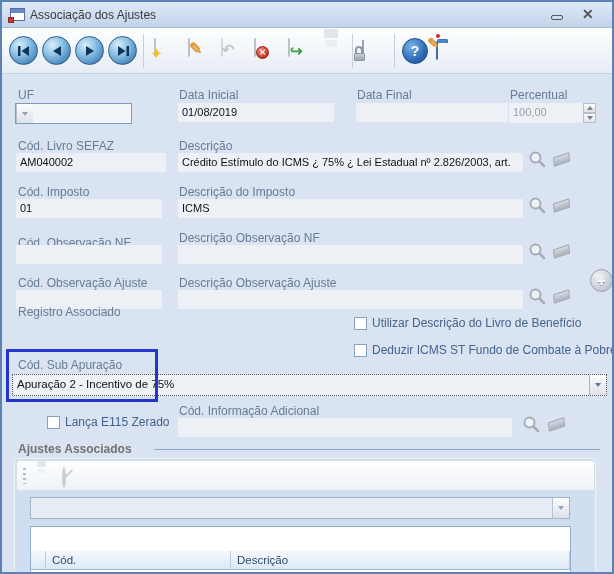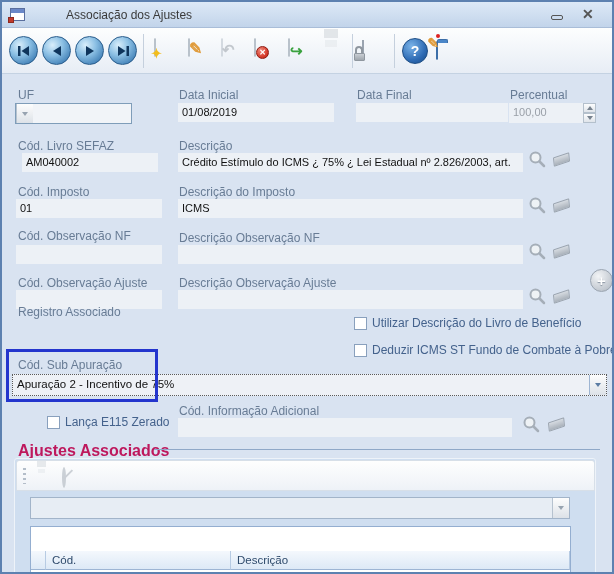--- a/index.html
+++ b/index.html
@@ -3,21 +3,21 @@
 <meta charset="utf-8">
 <style>
   html,body{margin:0;padding:0;background:#f0f0f0;}
   *{box-sizing:border-box;}
   .window{position:relative;width:614px;height:574px;border:2px solid #5d81b0;background:#d9e3f1;
     font-family:"Liberation Sans",sans-serif;overflow:hidden;}
   .abs{position:absolute;}
   
   .titlebar{position:absolute;left:0;top:0;width:100%;height:26px;
     background:linear-gradient(#dde9f7,#c2d4ea);border-bottom:1px solid #a9bdd8;}
-  .title-text{position:absolute;left:28px;top:6px;font-size:12px;color:#3a3a3a;white-space:nowrap;margin-left:36px;}
+  .title-text{position:absolute;left:28px;top:6px;font-size:12px;color:#3a3a3a;white-space:nowrap;}
   .formicon{position:absolute;left:8px;top:6px;width:15px;height:13px;background:#fff;border:1px solid #5a6f9e;}
   .formicon .bar{position:absolute;left:0;top:0;width:100%;height:4px;background:#6a88c8;}
   .formicon .red{position:absolute;left:-3px;bottom:-3px;width:6px;height:6px;background:#c0392b;border:1px solid #8e2a20;}
   .minbtn{position:absolute;left:549px;top:13px;width:12px;height:5px;border:1.5px solid #555;border-radius:2px;}
   .closebtn{position:absolute;left:580px;top:4px;font-size:14px;color:#555;font-weight:bold;cursor:default;}
   
   .toolbar{position:absolute;left:0;top:26px;width:100%;height:46px;
     background:linear-gradient(#fdfefe,#e7edf5);border-bottom:1px solid #c4d2e2;}
   .tsep{position:absolute;top:6px;width:1px;height:34px;background:#c5d0dd;}
   .navc{width:29px;height:29px;border-radius:50%;border:1px solid #2a5d8c;
@@ -61,21 +61,21 @@
   .spb{width:13px;height:10px;display:flex;align-items:center;justify-content:center;
     background:linear-gradient(#fcfdfe,#dfe4ea);border:1px solid #b4c0cc;}
   .tri-up{width:0;height:0;border-left:3px solid transparent;border-right:3px solid transparent;border-bottom:4px solid #77828e;}
   .tri-dn{width:0;height:0;border-left:3px solid transparent;border-right:3px solid transparent;border-top:4px solid #77828e;}
   .eraser{width:17px;height:9px;background:linear-gradient(180deg,#d6dbe1,#a9b1ba);border:1px solid #9aa3ad;
     transform:rotate(-18deg) skewX(-12deg);border-radius:1px;}
   .plusc{width:23px;height:23px;border-radius:50%;border:1px solid #9aa4b0;
     background:radial-gradient(circle at 35% 30%,#f2f4f6,#c3c9d1 70%,#aab2bc);
     color:#fff;font-size:15px;font-weight:bold;display:flex;align-items:center;justify-content:center;text-shadow:0 1px 1px #8892a0;}
   .annot{border:3px solid #2435cd;background:transparent;pointer-events:none;}
-  .grptitle{font-size:16px;font-weight:bold;color:#be185d;white-space:nowrap;}
+  .grptitle{font-size:12px;font-weight:bold;color:#737373;white-space:nowrap;}
   .grpline{height:1px;background:#8fa8c8;}
   .grpbox{background:#cfdef0;border:1px solid #eef3f9;border-radius:3px;}
   .mtool{background:linear-gradient(#fefefe,#eef2f7);border:1px solid #d7dfe8;border-radius:3px 3px 0 0;}
   .grip{width:3px;height:16px;background:repeating-linear-gradient(#b3bdc9 0 2px,transparent 2px 5px);}
   .mcancel{width:13px;height:13px;border-radius:50%;border:2px solid #c0c6cd;position:relative;opacity:.8;}
   .mcancel::after{content:"";position:absolute;left:-1px;top:4px;width:11px;height:2px;background:#c0c6cd;transform:rotate(-45deg);}
   
   .grid{background:#fff;border:1px solid #94aed0;overflow:hidden;}
   .g-row{display:flex;width:100%;margin-top:24px;}
   .g-hcell{background:linear-gradient(#f4f8fd,#dde9f6);border-right:1px solid #b7cbe3;border-bottom:1px solid #9db5d4;
@@ -188,21 +188,21 @@
   <div class="abs" style="left:581px;top:101px">
     <div class="spb">
         <span class="tri-up"></span>
       </div>
     <div class="spb">
         <span class="tri-dn"></span>
       </div>
   </div>
 
   <div class="abs lbl" style="left:16px;top:137px">Cód. Livro SEFAZ</div>
-  <div class="abs fld" style="left:20px;top:151px;width:136px;height:19px">AM040002</div>
+  <div class="abs fld" style="left:14px;top:151px;width:150px;height:19px">AM040002</div>
   <div class="abs lbl" style="left:177px;top:137px">Descrição</div>
   <div class="abs fld" style="left:176px;top:151px;width:345px;height:19px">Crédito Estímulo do ICMS ¿ 75% ¿ Lei Estadual nº 2.826/2003, art.</div>
   <span class="abs" style="left:526px;top:148px">
     <svg width="19" height="19">
         <circle cx="7.5" cy="7.5" r="5" fill="#eef2f5" stroke="#a5aeb8" stroke-width="2"></circle>
         <line x1="11.5" y1="11.5" x2="16" y2="16" stroke="#a5aeb8" stroke-width="2.5" stroke-linecap="round"></line>
       </svg>
   </span>
   <span class="abs eraser" style="left:551px;top:153px"></span>
 
@@ -211,21 +211,21 @@
   <div class="abs fld" style="left:176px;top:197px;width:345px;height:19px">ICMS</div>
   <div class="abs lbl" style="left:177px;top:183px">Descrição do Imposto</div>
   <span class="abs" style="left:526px;top:194px">
     <svg width="19" height="19">
         <circle cx="7.5" cy="7.5" r="5" fill="#eef2f5" stroke="#a5aeb8" stroke-width="2"></circle>
         <line x1="11.5" y1="11.5" x2="16" y2="16" stroke="#a5aeb8" stroke-width="2.5" stroke-linecap="round"></line>
       </svg>
   </span>
   <span class="abs eraser" style="left:551px;top:199px"></span>
 
-  <div class="abs lbl" style="left:16px;top:227px">Cód. Observação NF</div>
+  <div class="abs lbl" style="left:16px;top:234px">Cód. Observação NF</div>
   <div class="abs fld" style="left:14px;top:243px;width:146px;height:19px"></div>
   <div class="abs lbl" style="left:177px;top:229px">Descrição Observação NF</div>
   <div class="abs fld" style="left:176px;top:243px;width:345px;height:19px"></div>
   <span class="abs" style="left:526px;top:240px">
     <svg width="19" height="19">
         <circle cx="7.5" cy="7.5" r="5" fill="#eef2f5" stroke="#a5aeb8" stroke-width="2"></circle>
         <line x1="11.5" y1="11.5" x2="16" y2="16" stroke="#a5aeb8" stroke-width="2.5" stroke-linecap="round"></line>
       </svg>
   </span>
   <span class="abs eraser" style="left:551px;top:245px"></span>

